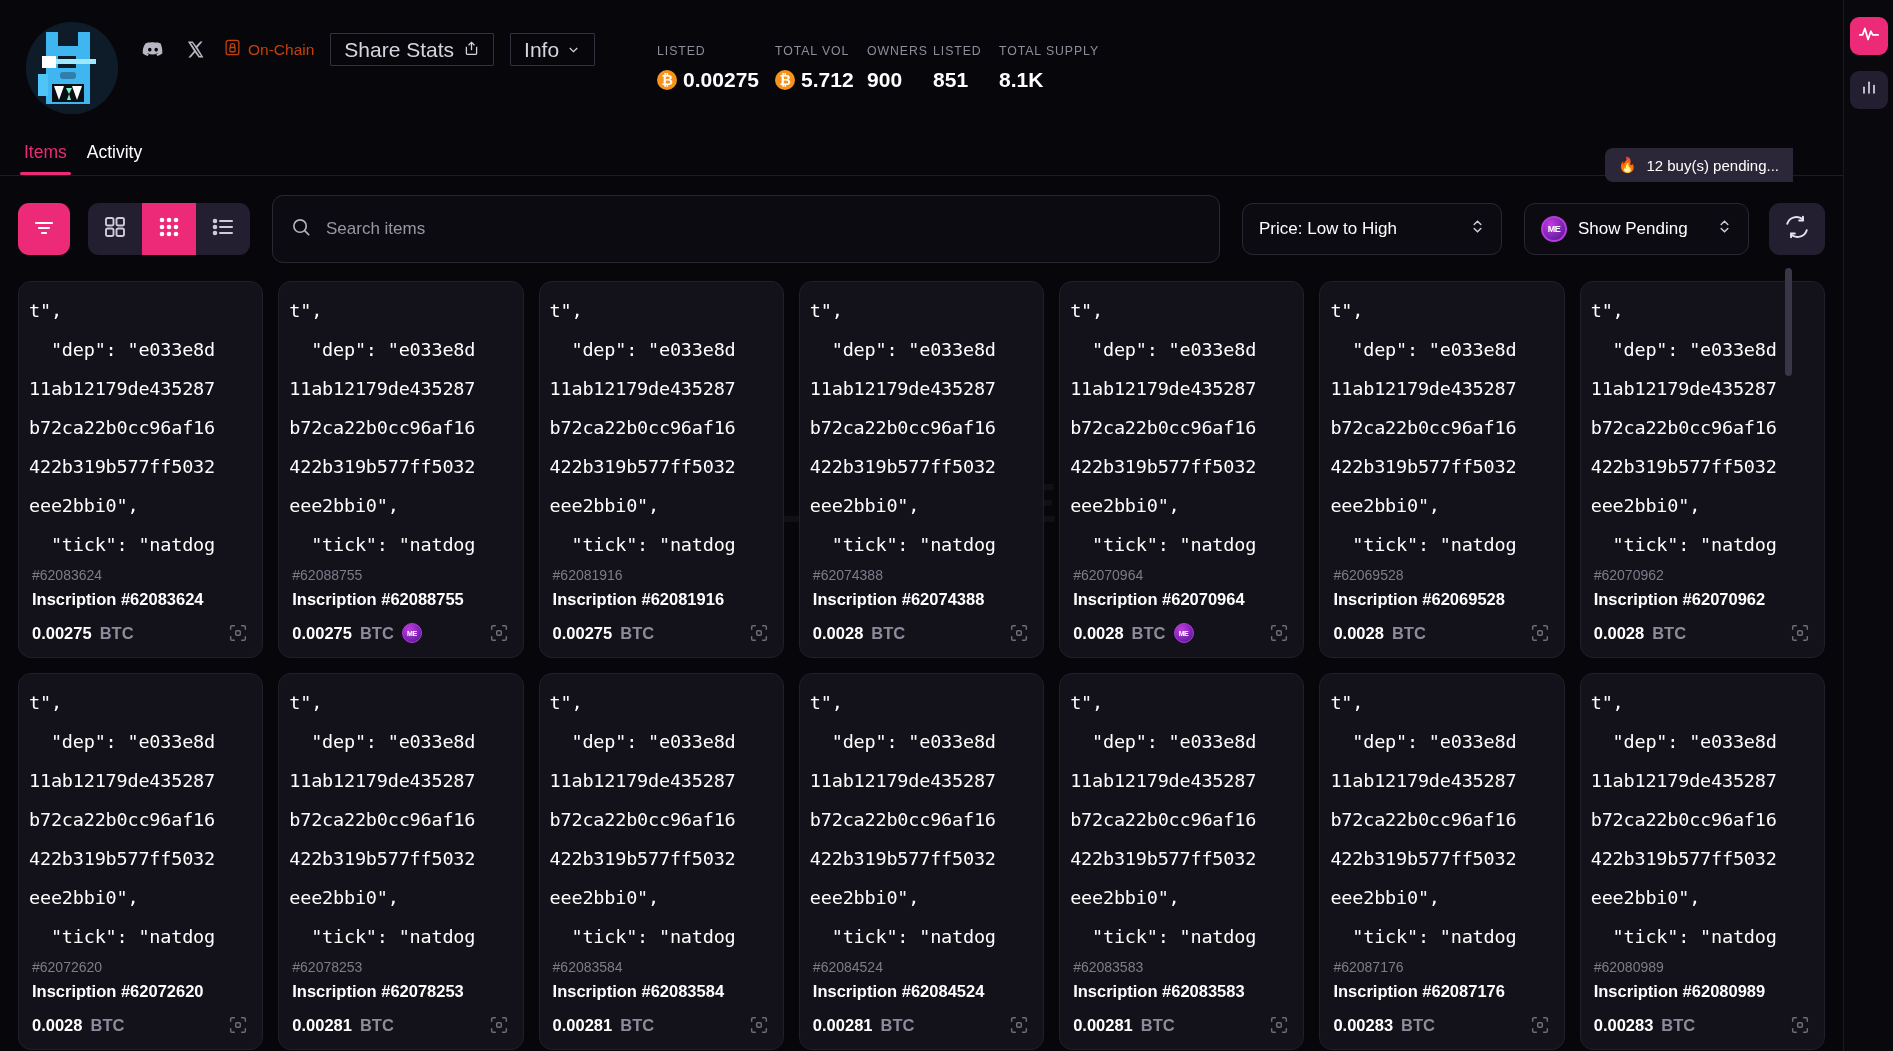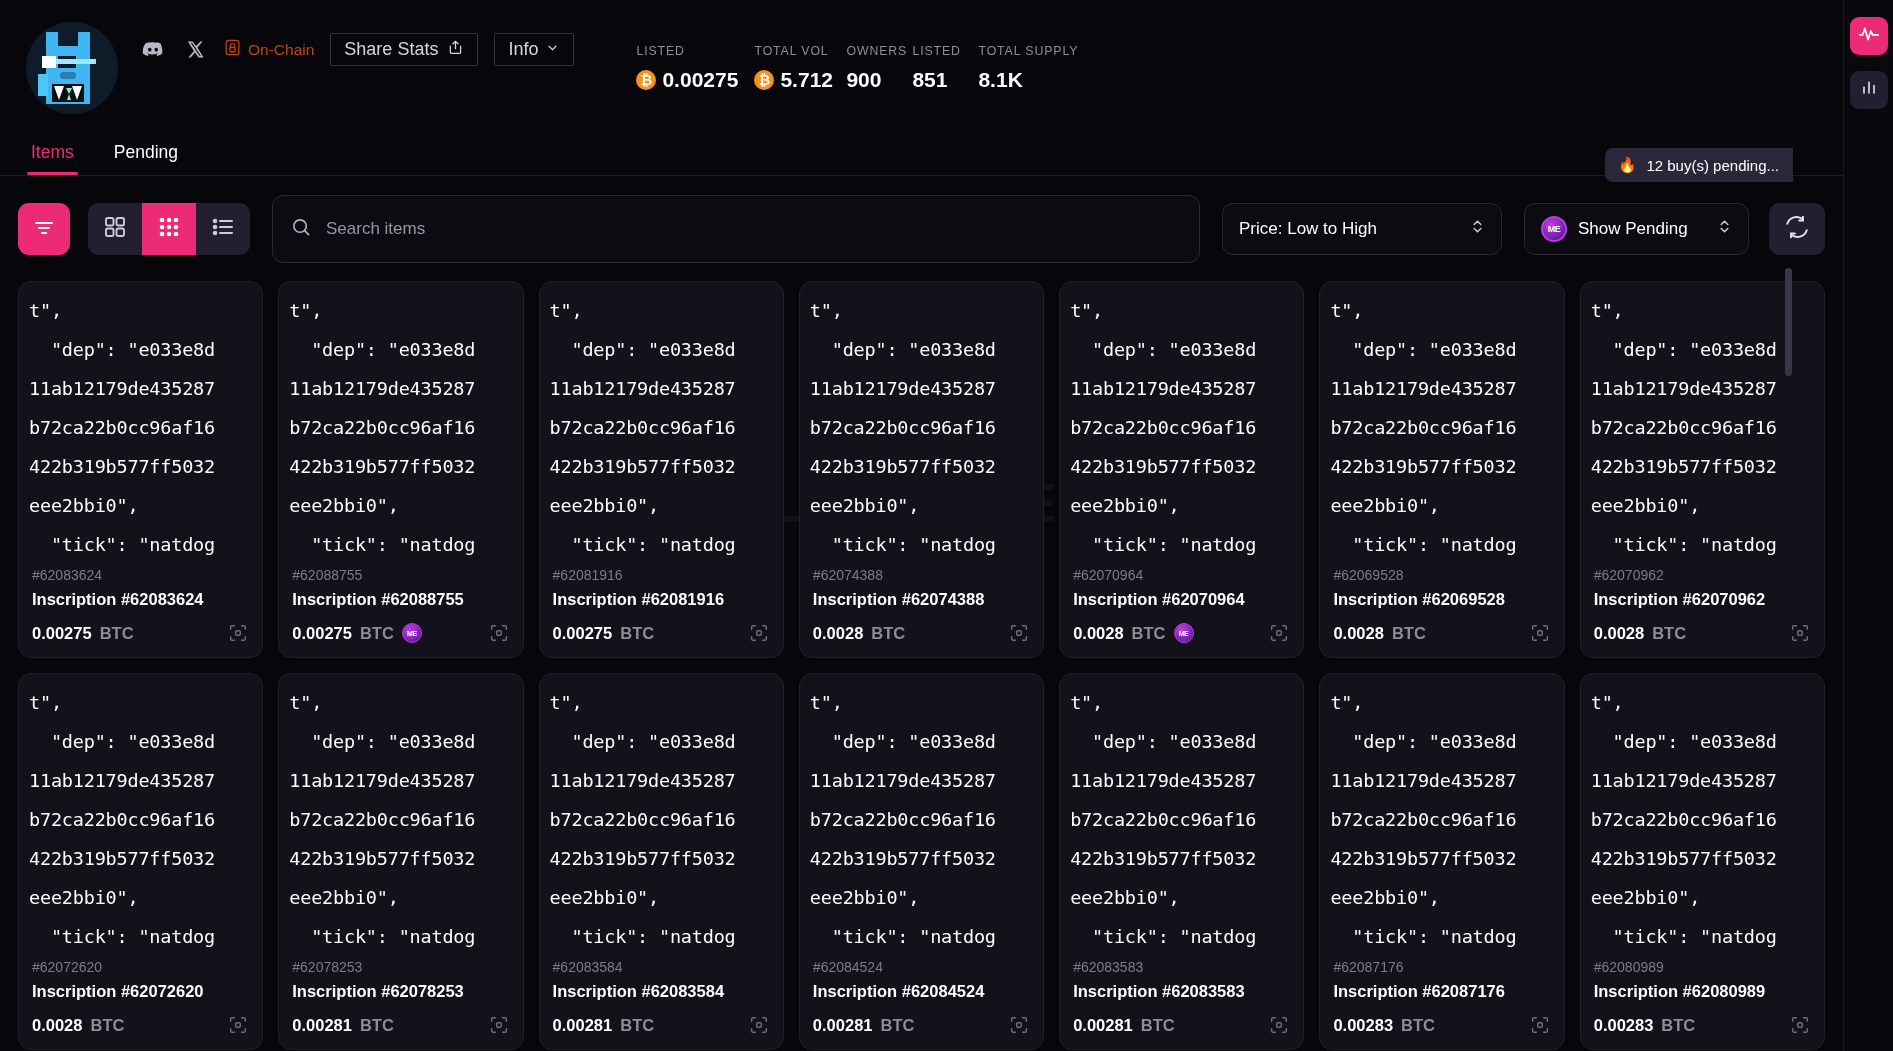--- a/index.html
+++ b/index.html
@@ -32,37 +32,37 @@
   .coll-title { font-size: 26px; font-weight: 700; letter-spacing: .2px; margin-top: 14px; color:#fff; }
   .head-actions { display: flex; align-items: center; gap: 16px; margin-top: 15px; }
   .ic-btn { width: 26px; height: 26px; display: flex; align-items: center; justify-content: center; cursor: pointer; color: #b9b6c4; }
   .onchain {
     display: flex; align-items: center; gap: 7px; color: #c2410c; font-size: 15.5px;
     cursor: pointer;
   }
   .pill {
     border: 1px solid #33313d; border-radius: 1px; height: 33px;
     display: flex; align-items: center; gap: 9px; padding: 0 13px;
-    font-size: 18px; color: #d7d4e0; cursor: pointer; background: transparent;
+    font-size: 21px; color: #d7d4e0; cursor: pointer; background: transparent;
   }
   .pill.info { gap: 7px; }
 
   
   .stats { display: flex; align-items: flex-start; gap: 0; margin-left: 62px; margin-top: 26px; }
   .stat { margin-right: 0; }
   .stat-label { font-size: 12.3px; letter-spacing: .9px; color: #8f8c9b; font-weight: 400; }
   .stat-val { font-size: 21px; font-weight: 700; margin-top: 10px; display: flex; align-items: center; gap: 6px; white-space: nowrap; }
   .btc-dot {
     width: 20px; height: 20px; border-radius: 50%; background: #f7931a;
     display: inline-flex; align-items: center; justify-content: center;
     font-size: 14px; color: #fff; font-weight: 700; flex: none;
   }
 
   
-  .tabs { position: relative; z-index: 2; display: flex; gap: 32px; padding-left: 27px; margin-top: -4px; }
+  .tabs { position: relative; z-index: 2; display: flex; gap: 12px; padding-left: 20px; margin-top: -4px; }
   .tab { font-size: 17.5px; padding: 6px 4px 12px 4px; color: #fff; cursor: pointer; position: relative; }
   .tab.active { color: #ec2a78; }
   .tab.active::after {
     content: ""; position: absolute; left: 0; right: 0; bottom: 0;
     height: 3px; background: #ec2a78; border-radius: 2px;
   }
   .tabs-rule { position: relative; z-index:2; height: 1px; background: #1d1b26; margin-top: 0; }
 
   
   .toolbar { position: relative; z-index: 2; display: flex; align-items: center; gap: 0; padding: 19px 18px 0 18px; }
@@ -87,21 +87,21 @@
   .search-wrap input {
     flex: 1; background: transparent; border: none; outline: none;
     color: #fff; font-size: 17px; font-family: "Liberation Sans", sans-serif;
   }
   .search-wrap input::placeholder { color: #9996a6; }
   .select {
     height: 52px; border: 1px solid #2a2733; border-radius: 11px; background: #0c0b11;
     display: flex; align-items: center; padding: 0 16px; gap: 12px;
     font-size: 17px; color: #fff; cursor: pointer; flex: none;
   }
-  .select.sort { width: 280px; justify-content: space-between; }
+  .select.sort { width: 260px; justify-content: space-between; }
   .select.pending { width: 225px; justify-content: space-between; margin-left: 22px; }
   .pending-left { display: flex; align-items: center; gap: 11px; }
   .me-badge {
     width: 26px; height: 26px; border-radius: 50%; flex: none;
     background: radial-gradient(circle at 35% 30%, #c43be0, #6d20a8 70%, #3a1060 100%);
     border: 2px solid #b83ae0;
     display: flex; align-items: center; justify-content: center;
     font-size: 9px; font-weight: 700; color: #fff; letter-spacing: -0.5px;
   }
   .refresh-btn {
@@ -268,21 +268,21 @@
           <div class="stat-label">TOTAL SUPPLY</div>
           <div class="stat-val">
             <span>8.1K</span>
           </div>
         </div>
       </div>
     </div>
 
     <div class="tabs">
       <div class="tab active">Items</div>
-      <div class="tab">Pending</div>
+      <div class="tab">Activity</div>
     </div>
     <div class="tabs-rule"></div>
 
     <div class="toolbar">
       <div class="filter-btn">
         <span>
           <svg width="26" height="26" viewBox="0 0 26 26" fill="none" stroke="#fff" stroke-width="2.2" stroke-linecap="round">
             <path d="M5 9h16"></path>
               <path d="M8 14h10"></path>
               <path d="M11 19h4"></path>

